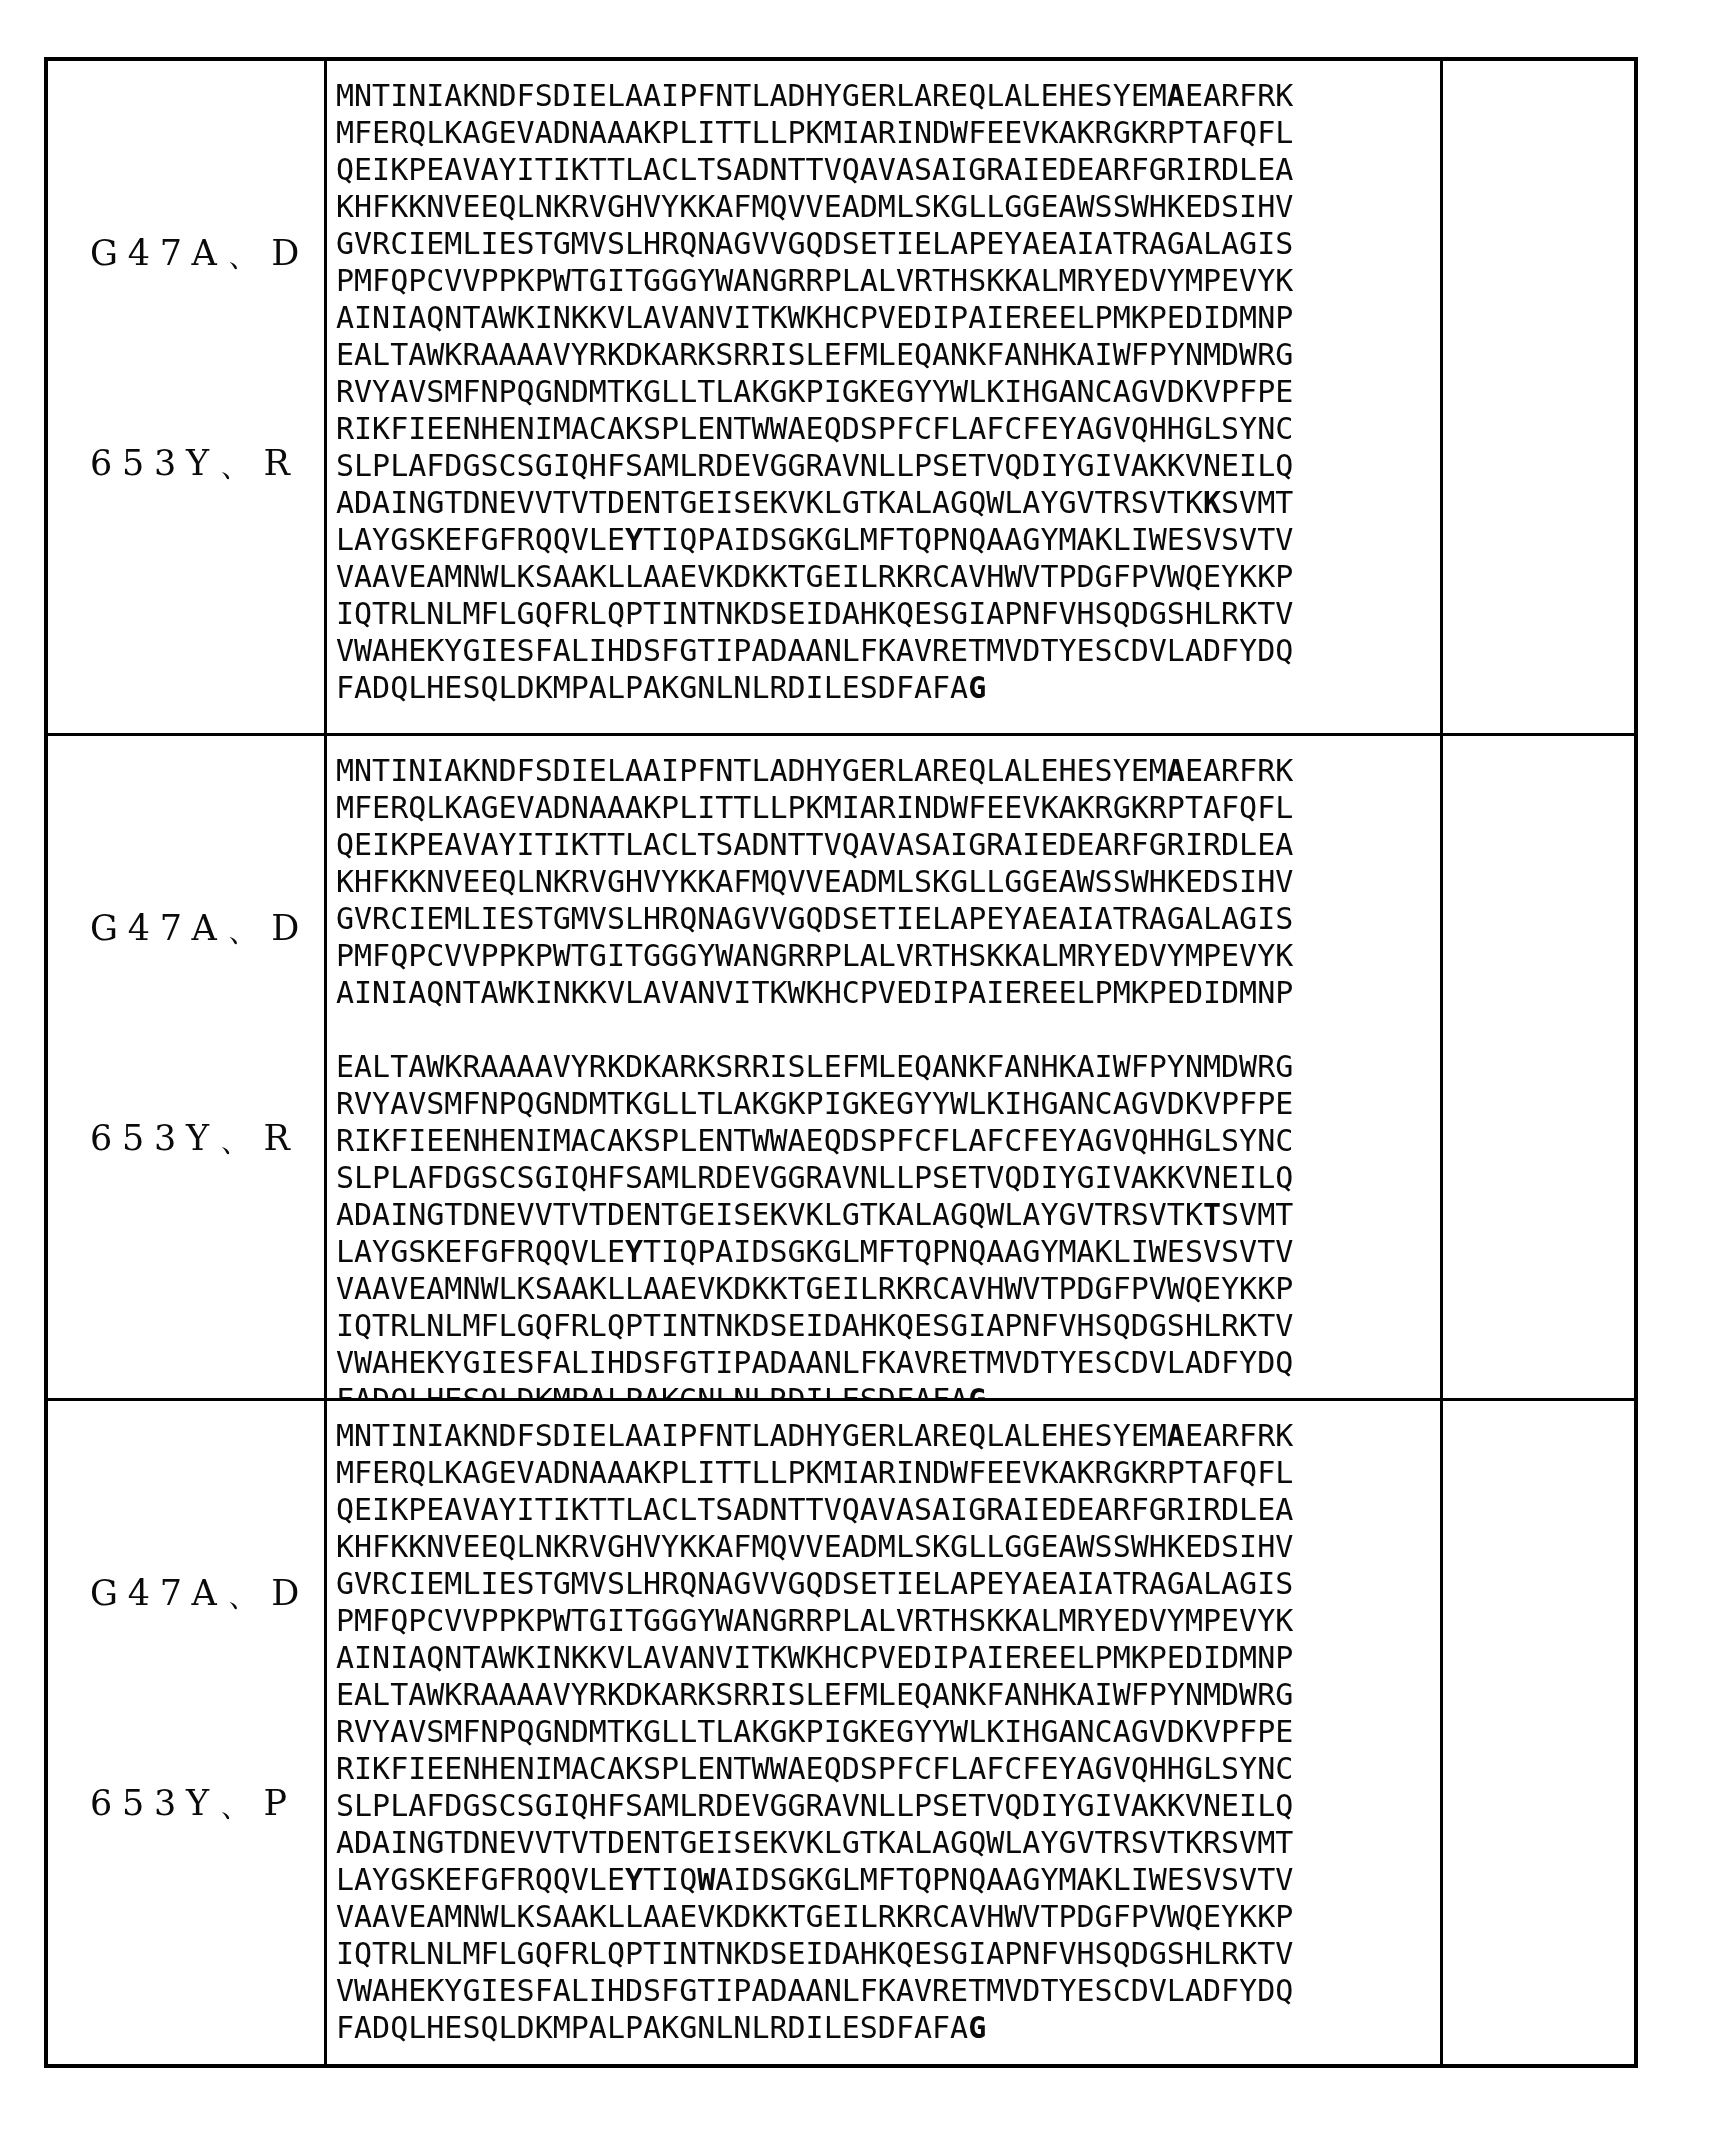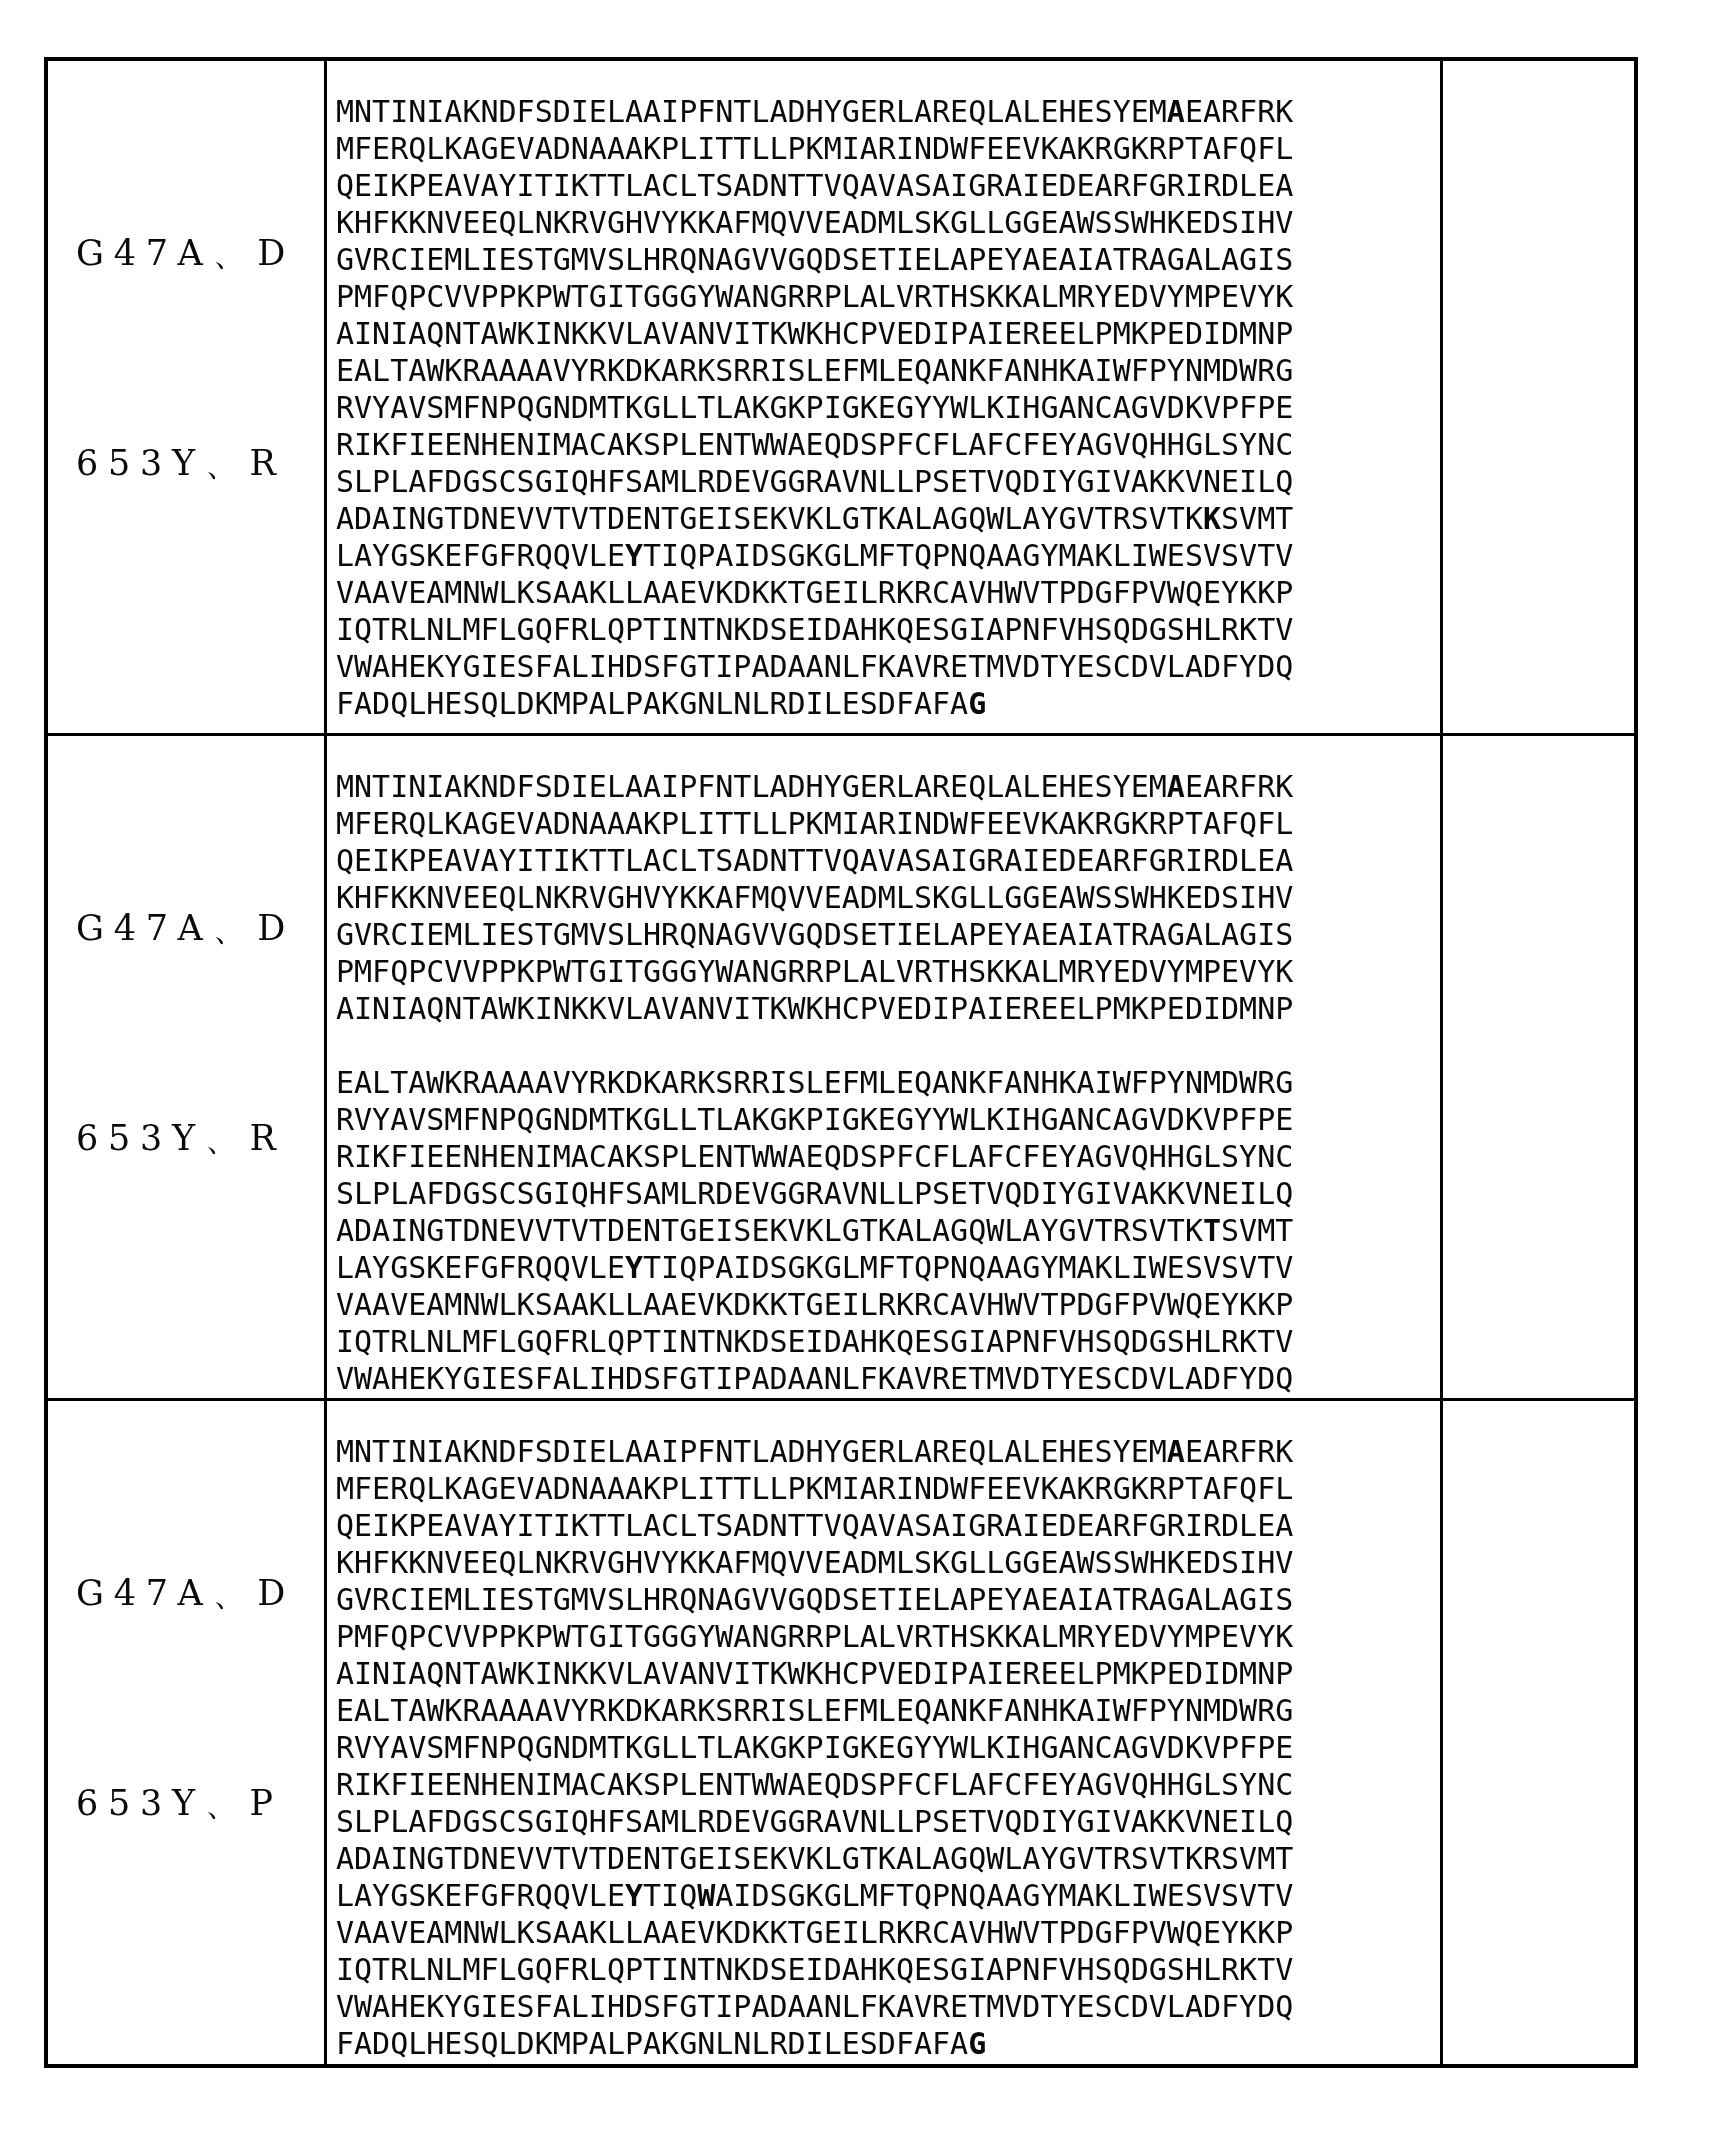--- a/index.html
+++ b/index.html
@@ -27,29 +27,29 @@
     grid-template-rows: 675px 665px 1fr;
   }
   .cell {
     box-sizing: border-box;
     overflow: hidden;
   }
   .col-sep { border-right: 3.2px solid #000; }
   .row-sep { border-bottom: 3.2px solid #000; }
 
   .label-cell {
-    padding: 17px 0 0 28px;
+    padding: 17px 0 0 42px;
     font-family: "DejaVu Serif", serif;
     font-size: 35px;
     line-height: 70px;
     letter-spacing: 9.7px;
     white-space: pre;
   }
   .seq-cell {
-    padding: 32px 0 0 9px;
+    padding: 16px 0 0 9px;
     font-family: "DejaVu Sans Mono", monospace;
     font-size: 30px;
     line-height: 37px;
     white-space: pre;
   }
   .seq-line { height: 37px; }
   .seq-line .b { font-weight: bold; }
 
   .num-cell {
     padding: 23px 0 0 27px;

